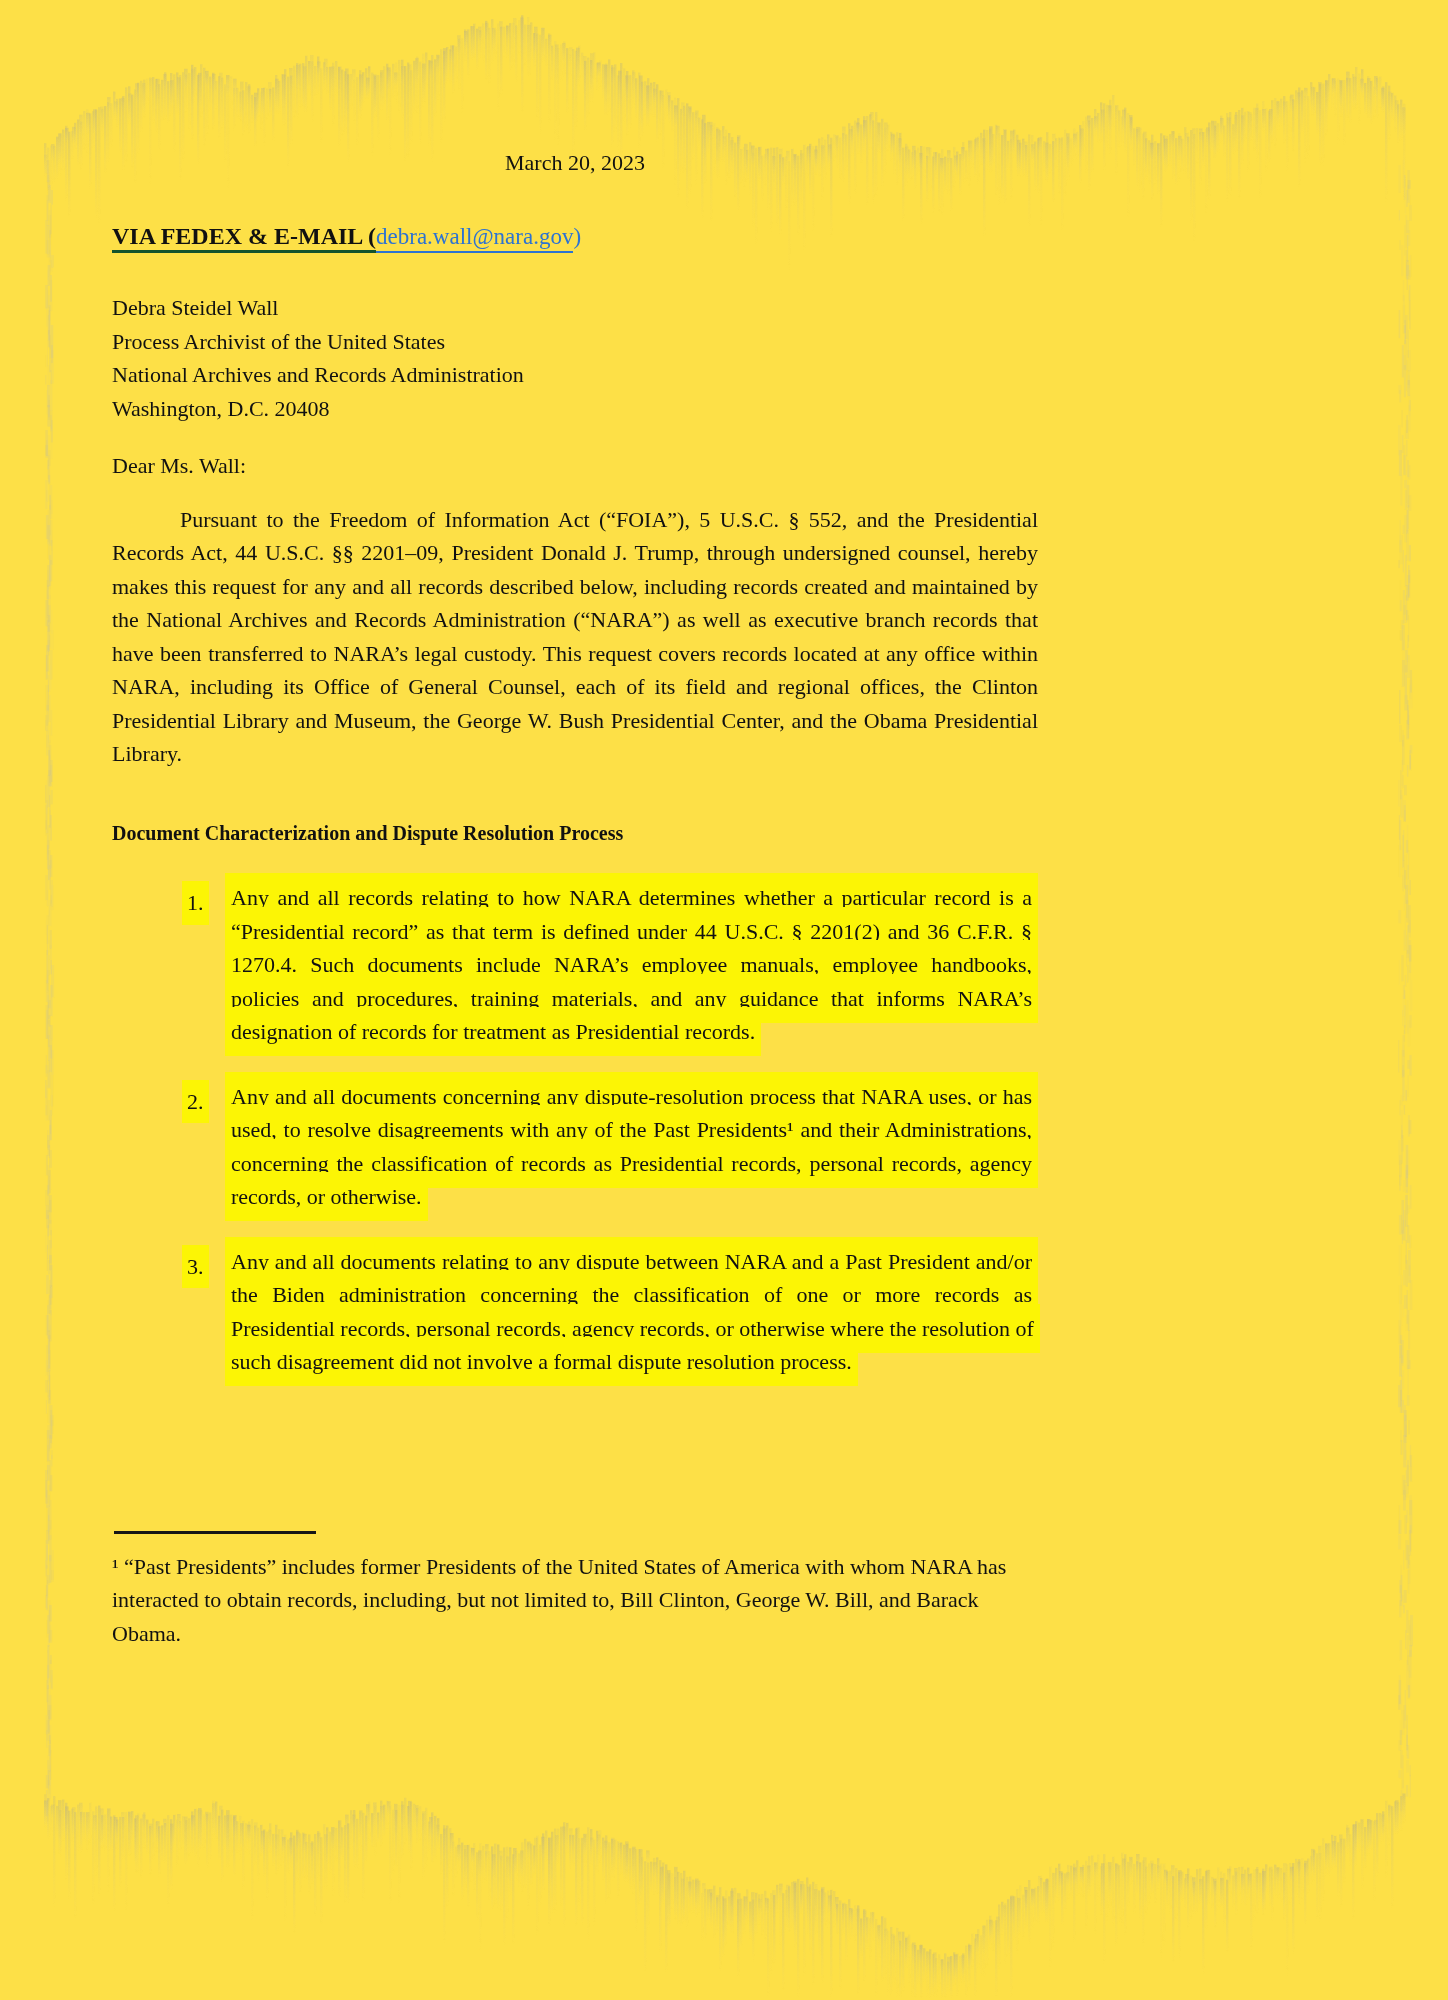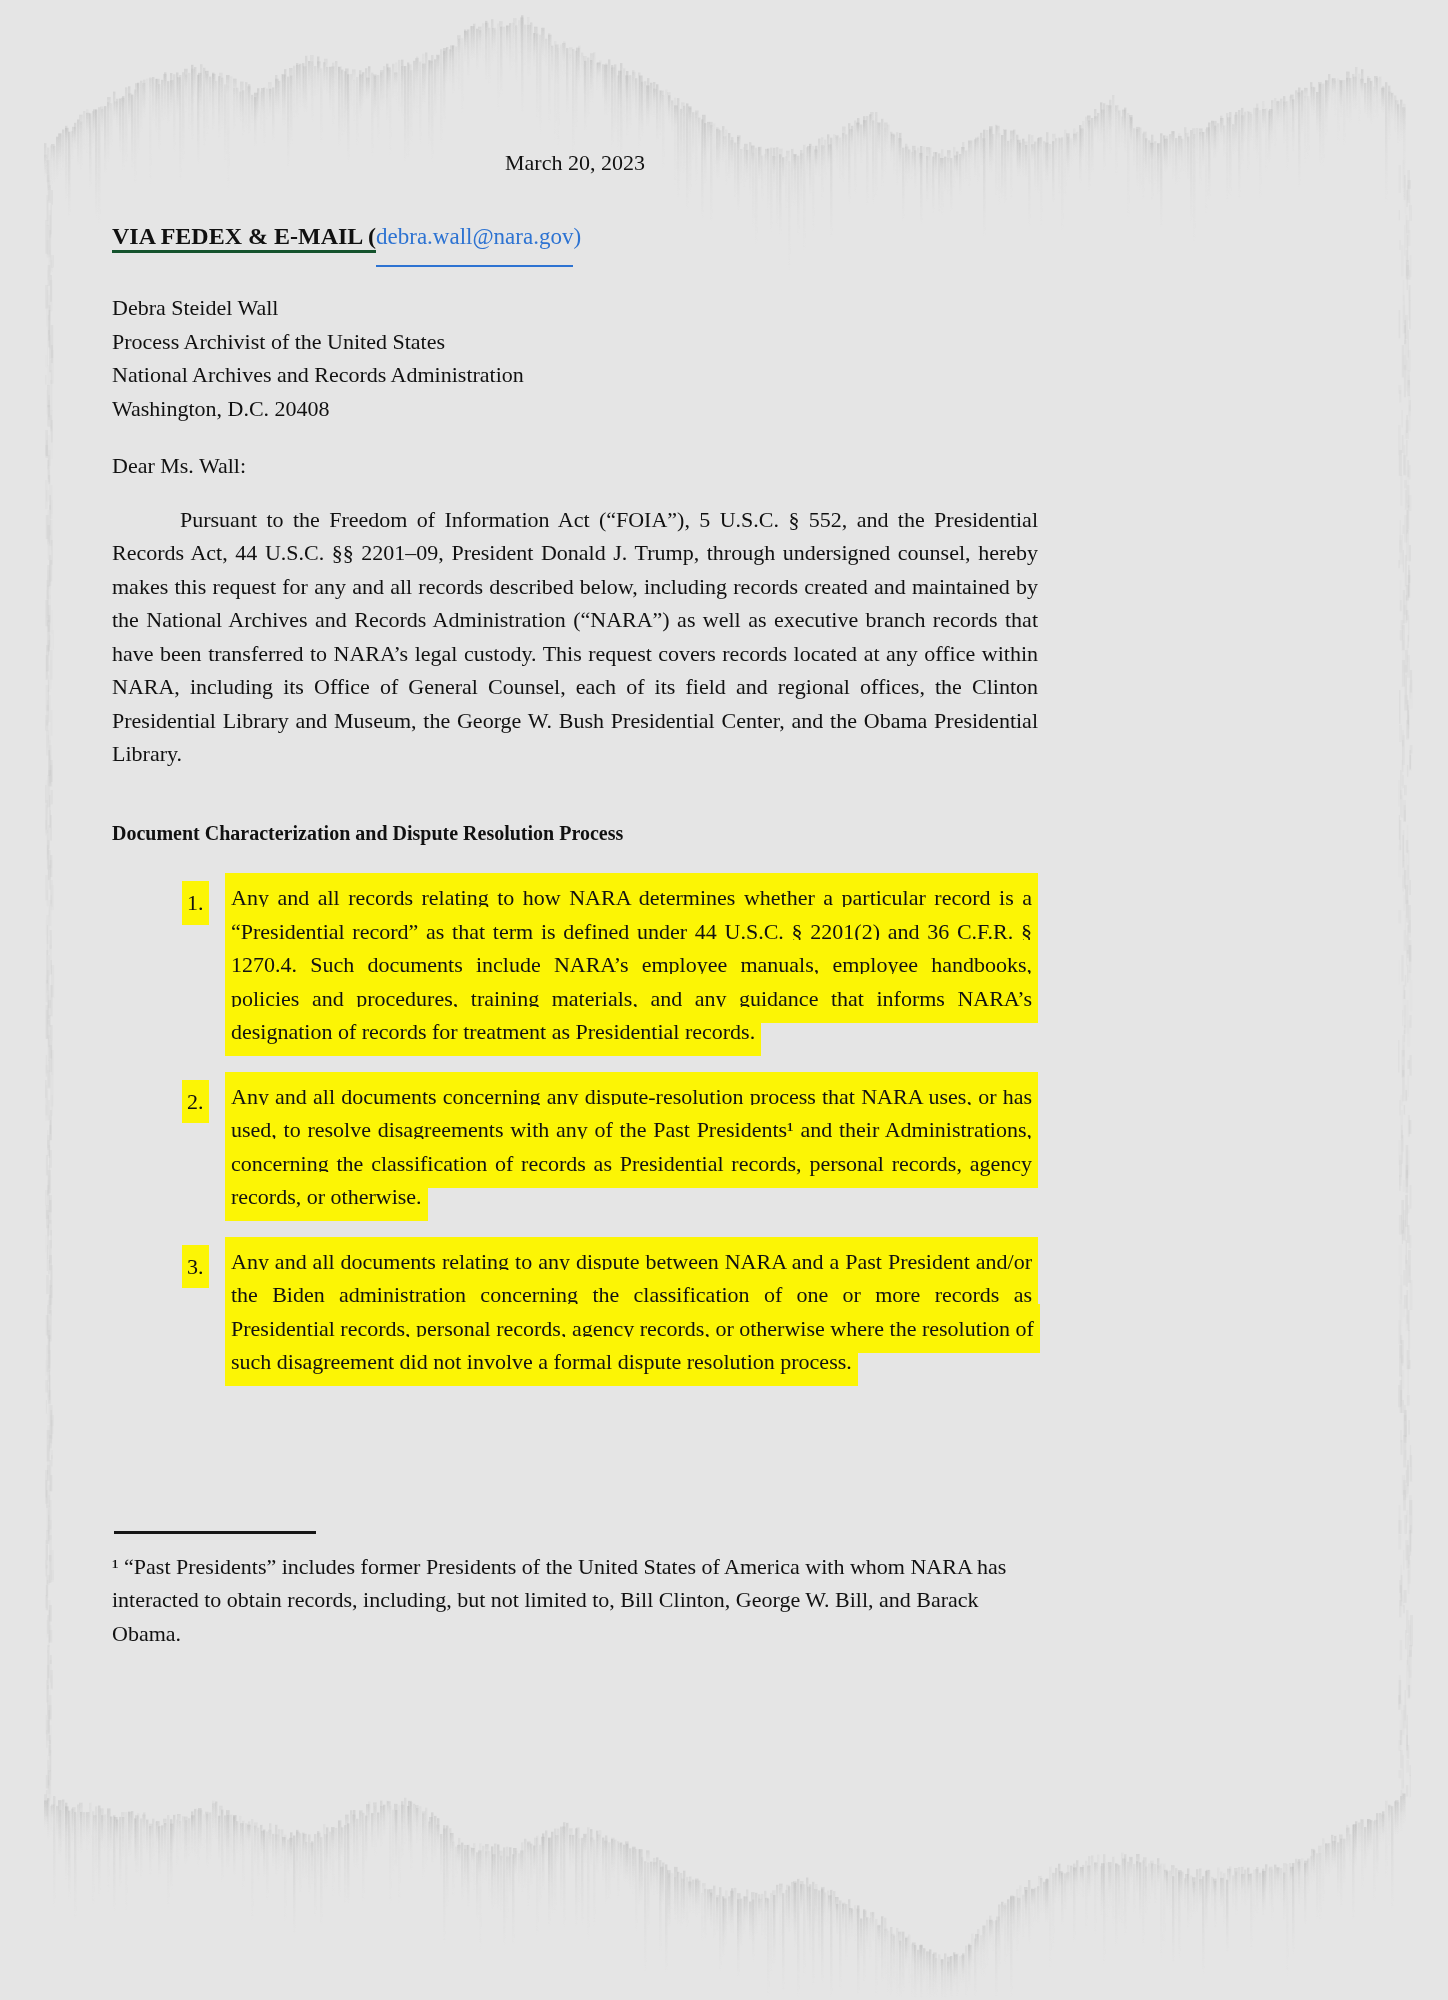--- a/index.html
+++ b/index.html
@@ -13,21 +13,21 @@
     overflow: hidden;
     position: relative;
     font-family: "Liberation Serif", "DejaVu Serif", serif;
     color: #111;
     --hl: #fcf505;
     --link: #2d73d2;
   }
   .page {
     position: absolute;
     inset: 0;
-    background: #e5e5e5;
+    background: #fde047;
   }
   #tears {
     position: absolute;
     left: 0; top: 0;
     pointer-events: none;
     z-index: 0;
   }
   .content {
     position: absolute;
     left: 112px;
@@ -48,21 +48,21 @@
   .via-bold {
     font-weight: bold;
     font-size: 24px;
     border-bottom: 3px solid #14532d;
     padding-bottom: 1px;
   }
   .email-link {
     color: var(--link);
     text-decoration: none;
     border-bottom: 2px solid var(--link);
-    padding-bottom: 16px;
+    padding-bottom: 2px;
     font-size: 23px;
     cursor: pointer;
   }
   .via-close {
     color: var(--link);
     font-size: 23px;
   }
   .address { margin-top: 38px; }
   .addr-line { }
   .re-line {

